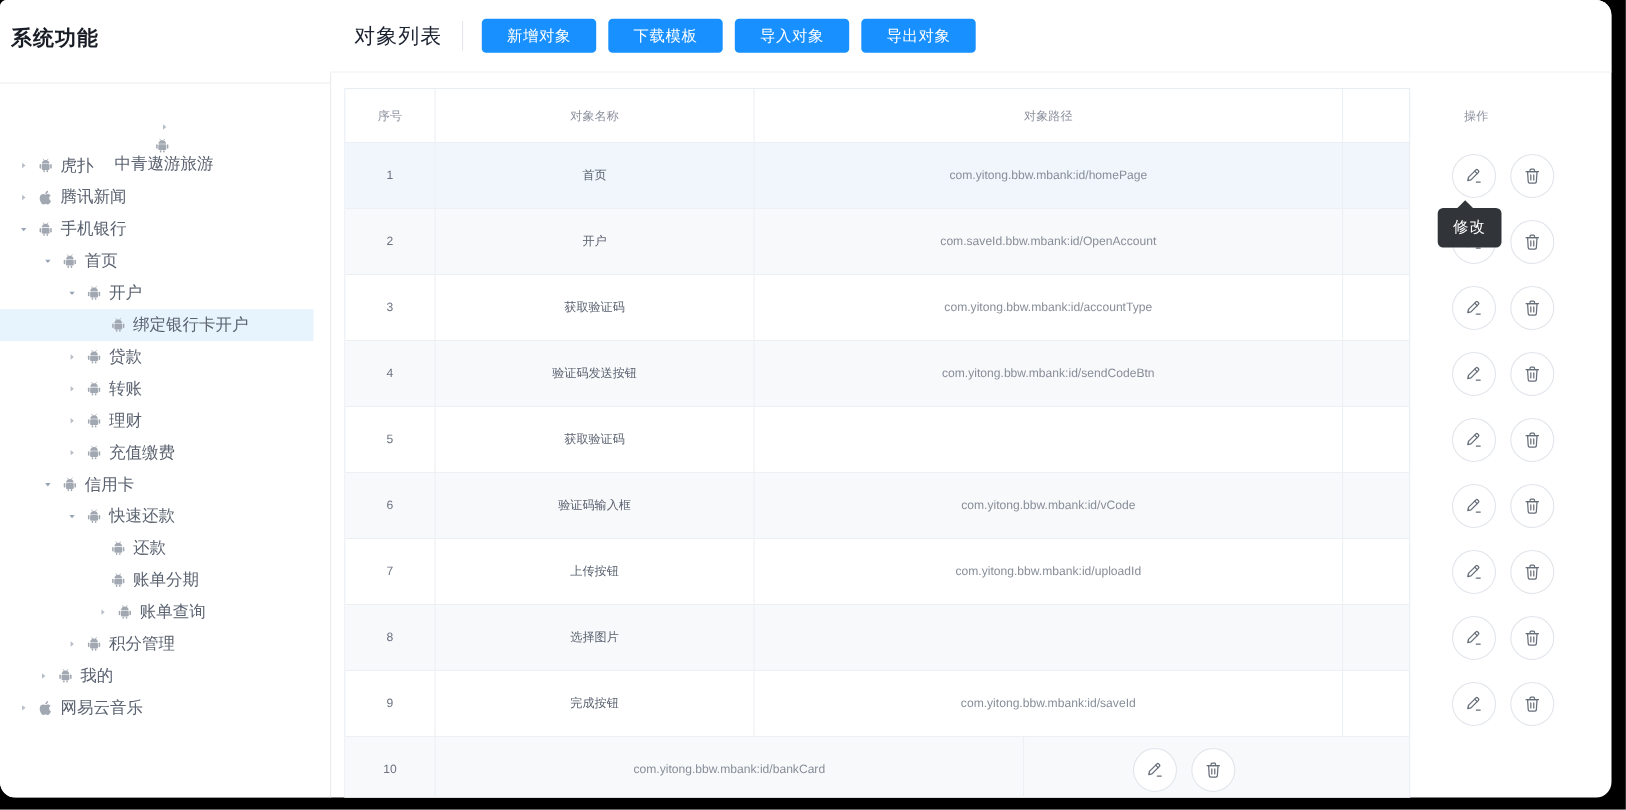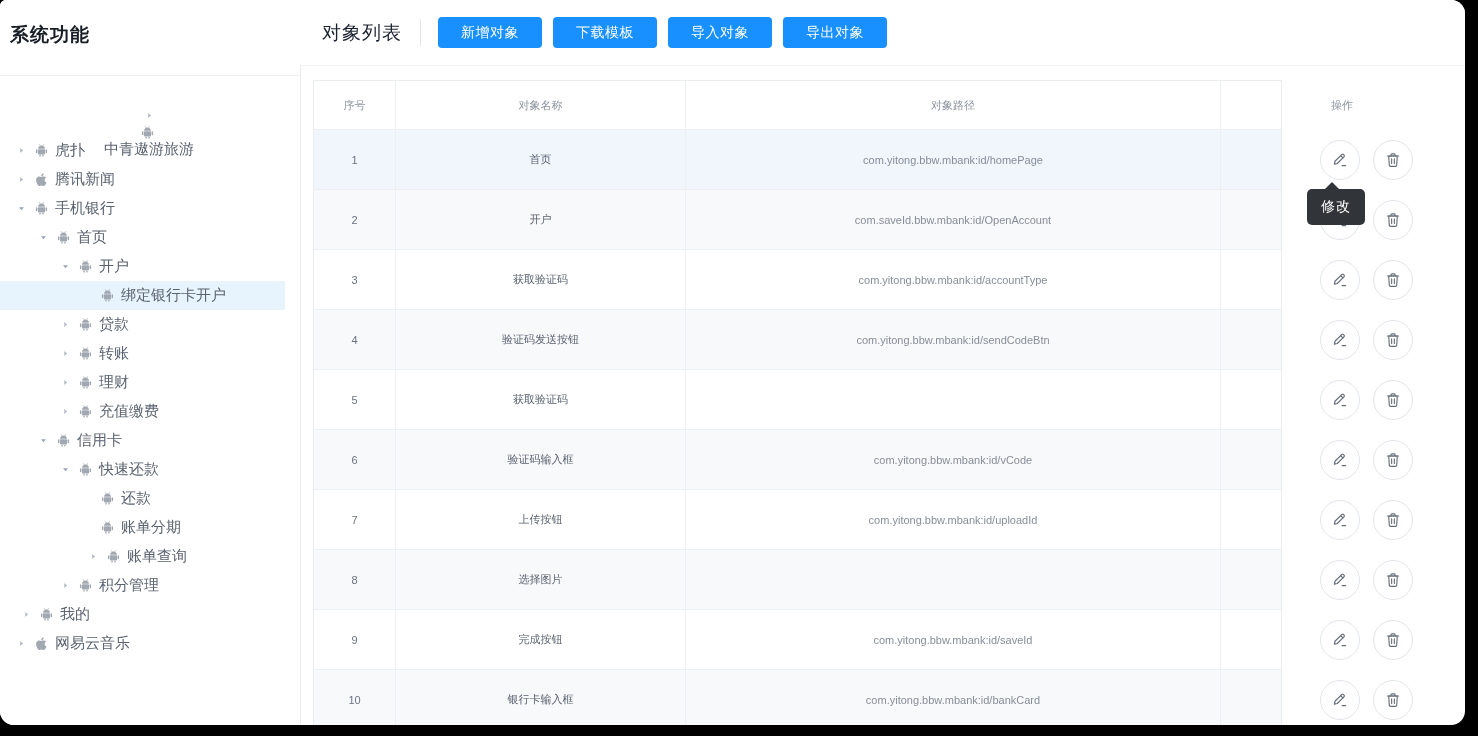--- a/index.html
+++ b/index.html
@@ -386,21 +386,21 @@
               <path d="M12 3.9c-3.05 0-5.5 2.3-5.66 5.2h11.32C17.5 6.2 15.05 3.9 12 3.9z"></path>
               <rect x="6.3" y="9.9" width="11.4" height="8.4" rx="1.7"></rect>
               <rect x="3.1" y="9.9" width="2.3" height="6.6" rx="1.15"></rect>
               <rect x="18.6" y="9.9" width="2.3" height="6.6" rx="1.15"></rect>
               <rect x="8.5" y="18.6" width="2.3" height="3.1" rx="1.1"></rect>
               <rect x="13.2" y="18.6" width="2.3" height="3.1" rx="1.1"></rect>
             </svg>
           </span>
           <span class="node-label">积分管理</span>
         </div>
-        <div class="tree-row" style="padding-left: 18px;">
+        <div class="tree-row" style="padding-left: 31px;">
           <span class="caret collapsed">
             <svg viewBox="0 0 24 24" fill="currentColor">
               <path d="M8.5 5.5l8 6.5-8 6.5z"></path>
             </svg>
           </span>
           <span class="node-icon">
             <svg viewBox="0 0 24 24" fill="currentColor">
               <path d="M8.6 2.5l1.2 1.7M15.4 2.5l-1.2 1.7" stroke="currentColor" stroke-width="1.1" stroke-linecap="round" fill="none"></path>
               <path d="M12 3.9c-3.05 0-5.5 2.3-5.66 5.2h11.32C17.5 6.2 15.05 3.9 12 3.9z"></path>
               <rect x="6.3" y="9.9" width="11.4" height="8.4" rx="1.7"></rect>
@@ -674,21 +674,20 @@
                   <path d="M9.3 6.4V5c0-.7.55-1.2 1.2-1.2h3c.65 0 1.2.5 1.2 1.2v1.4"></path>
                   <path d="M6.3 6.7l.75 12.1c.06.95.84 1.7 1.8 1.7h6.3c.96 0 1.74-.75 1.8-1.7l.75-12.1z"></path>
                   <path d="M10.2 10.5v6.2M13.8 10.5v6.2"></path>
                 </svg>
               </span>
             </button>
           </div>
         </div>
         <div class="trow stripe">
           <div class="cell c-no">10</div>
-          <div class="cell c-name">银行卡输入框</div>
           <div class="cell c-path">com.yitong.bbw.mbank:id/bankCard</div>
           <div class="cell c-ops">
             <button class="icon-btn">
               <span class="op-ic">
                 <svg viewBox="0 0 24 24" fill="none" stroke="currentColor" stroke-width="1.6" stroke-linecap="round" stroke-linejoin="round">
                   <path d="M12.9 6.1l-7.6 7.6-.8 3.8 3.8-.8 7.6-7.6z"></path>
                   <path d="M12.9 6.1l1.5-1.5c.55-.55 1.45-.55 2 0l1 1c.55.55.55 1.45 0 2l-1.5 1.5"></path>
                   <path d="M14.8 19.4h4.7"></path>
                 </svg>
               </span>

